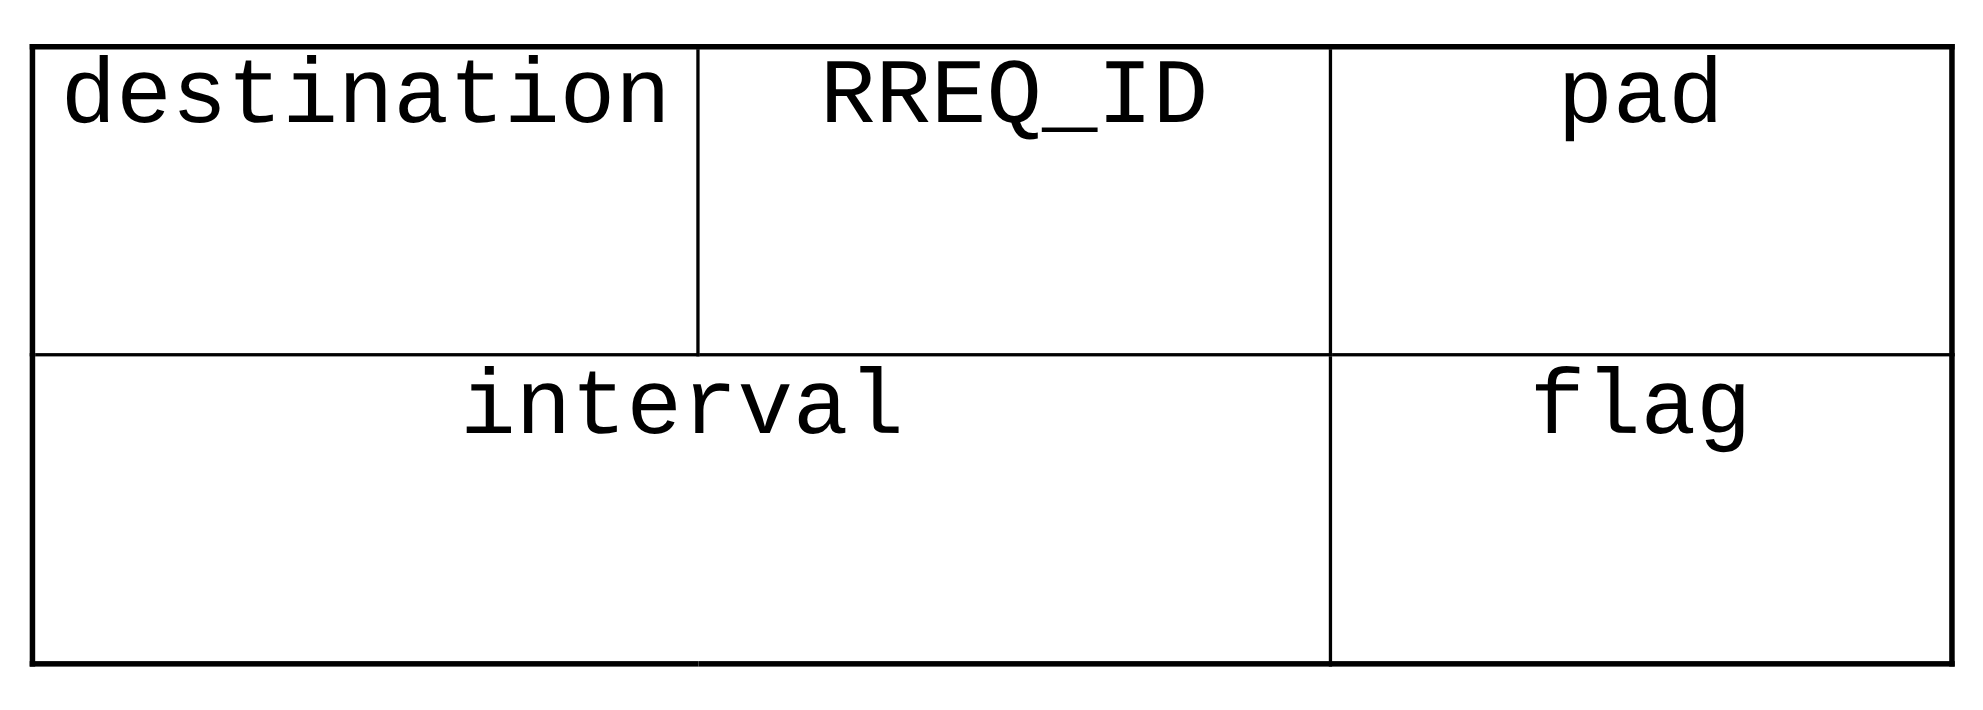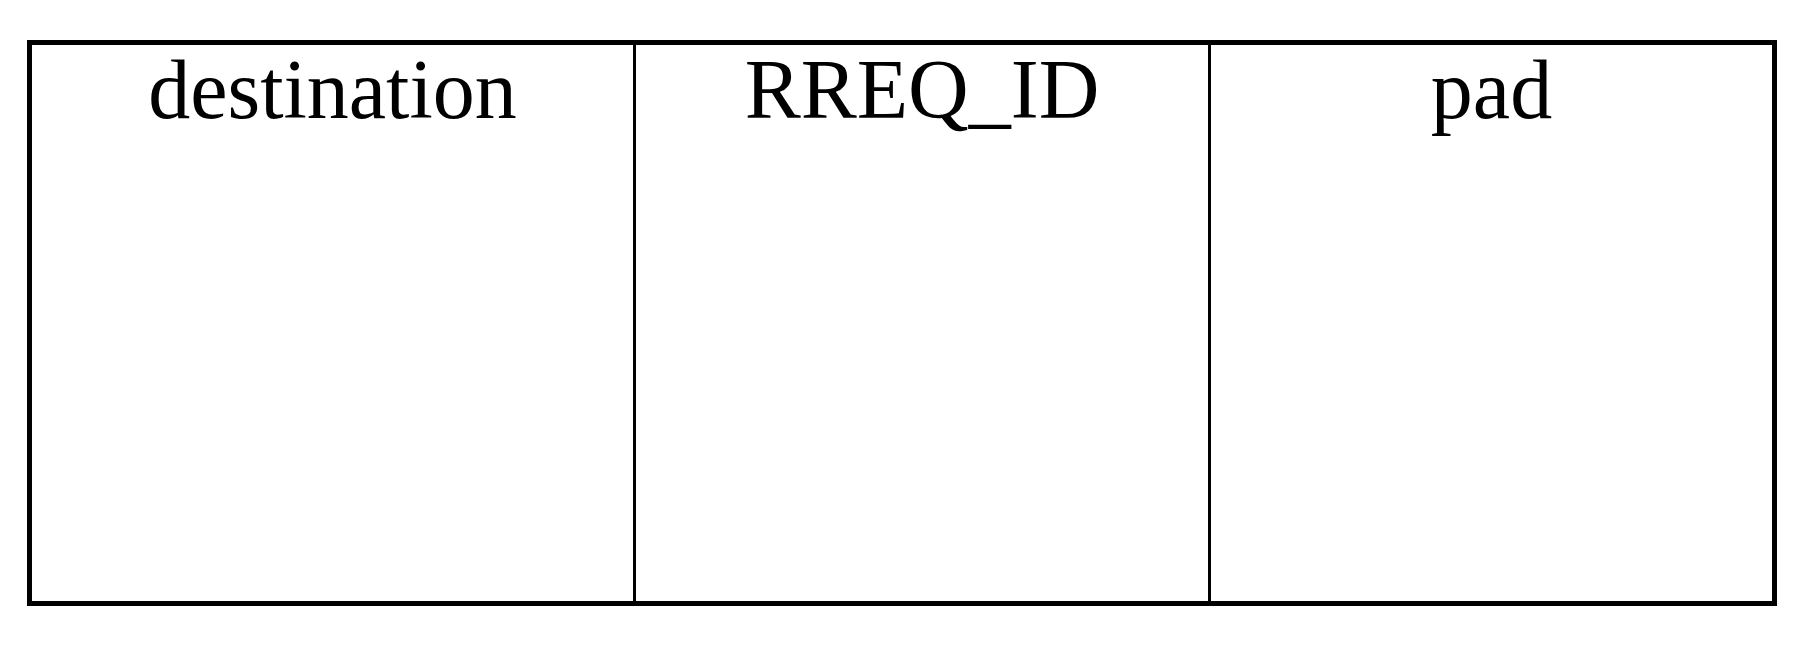--- a/index.html
+++ b/index.html
@@ -6,21 +6,21 @@
     margin: 0;
     padding: 0;
     background: #ffffff;
   }
   #canvas {
     position: relative;
     width: 1803px;
     height: 645px;
     background: #ffffff;
     overflow: hidden;
-    font-family: Liberation Serif, serif;
+    font-family: Liberation Mono, monospace;
     color: #000000;
   }
   table.packet {
     position: absolute;
     left: 27px;
     top: 40px;
     width: 1745px;
     height: 566px;
     border-collapse: collapse;
     table-layout: fixed;
@@ -70,15 +70,23 @@
         <td>
           <span>destination</span>
         </td>
         <td>
           <span>RREQ_ID</span>
         </td>
         <td>
           <span>pad</span>
         </td>
       </tr>
+      <tr class="row-2">
+        <td colspan="2">
+          <span>interval</span>
+        </td>
+        <td>
+          <span>flag</span>
+        </td>
+      </tr>
     </tbody>
   </table>
 </div>
 
 </body></html>

